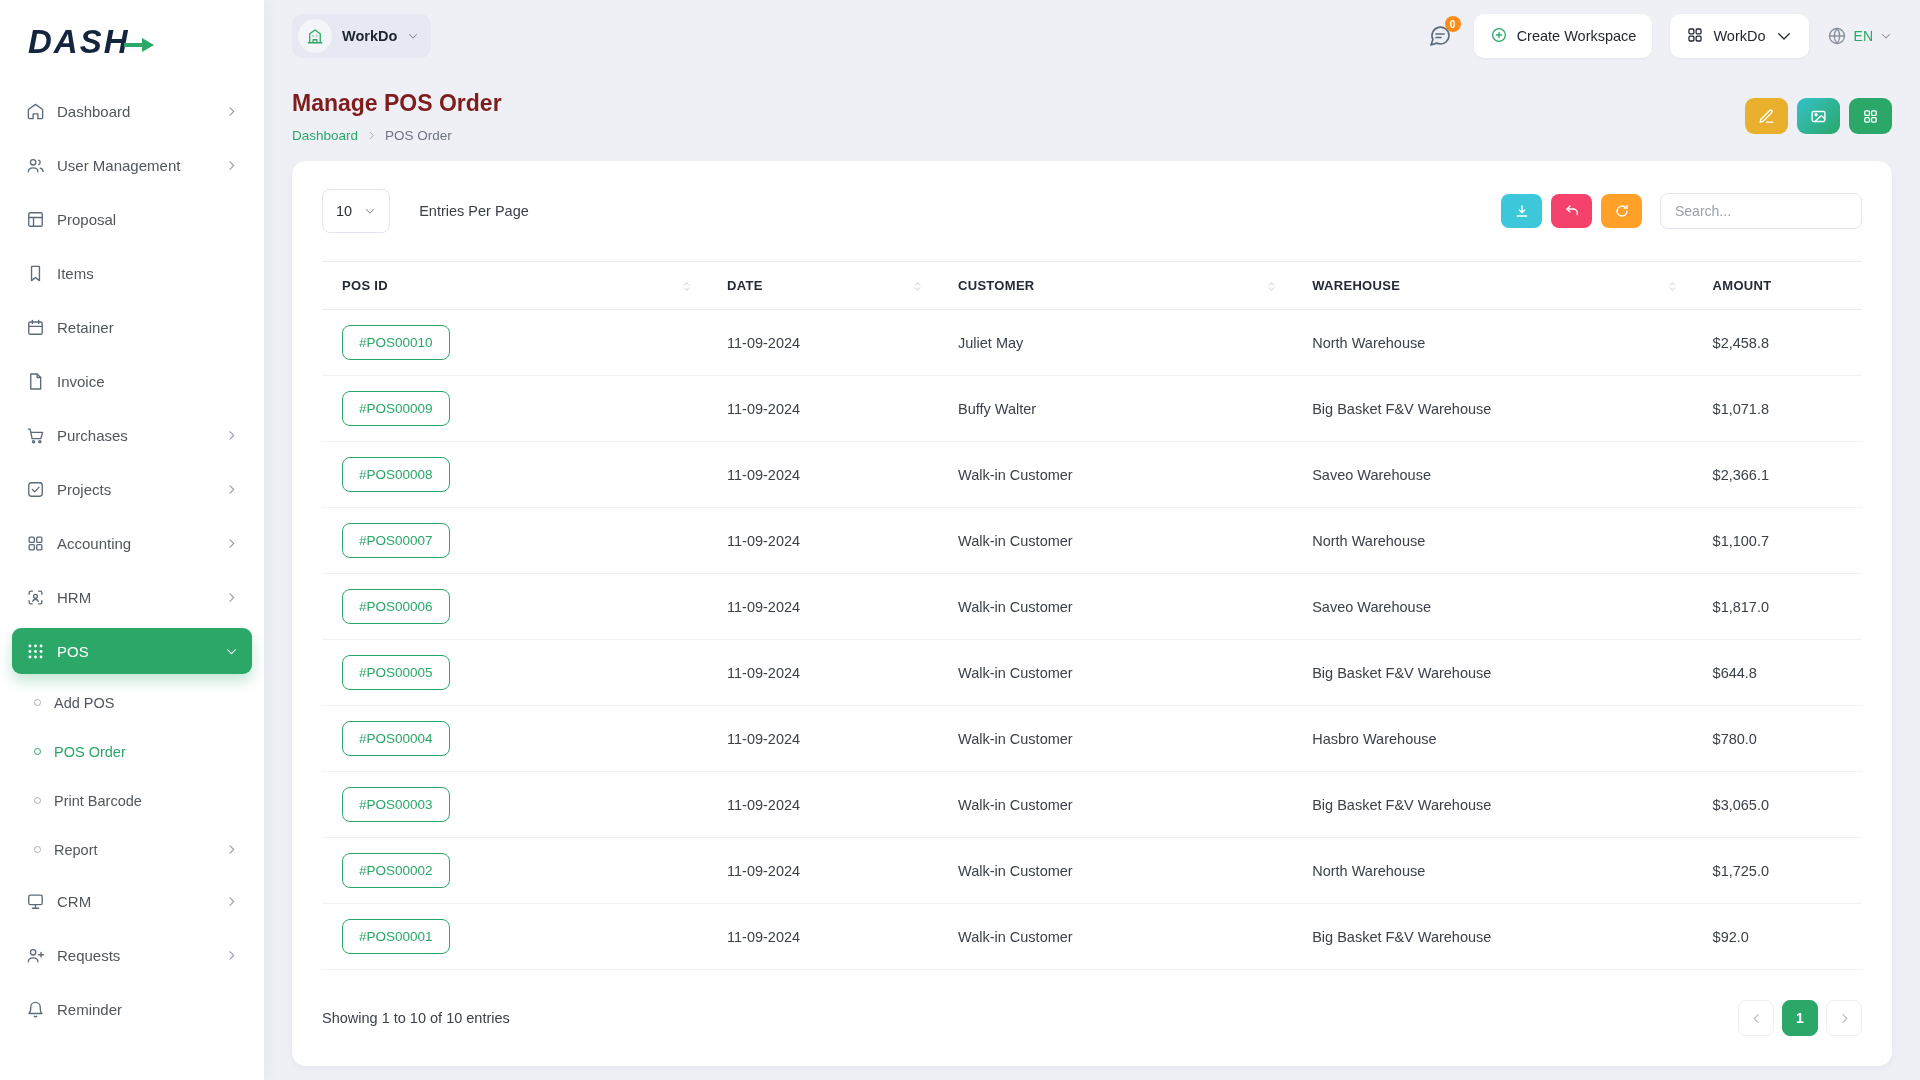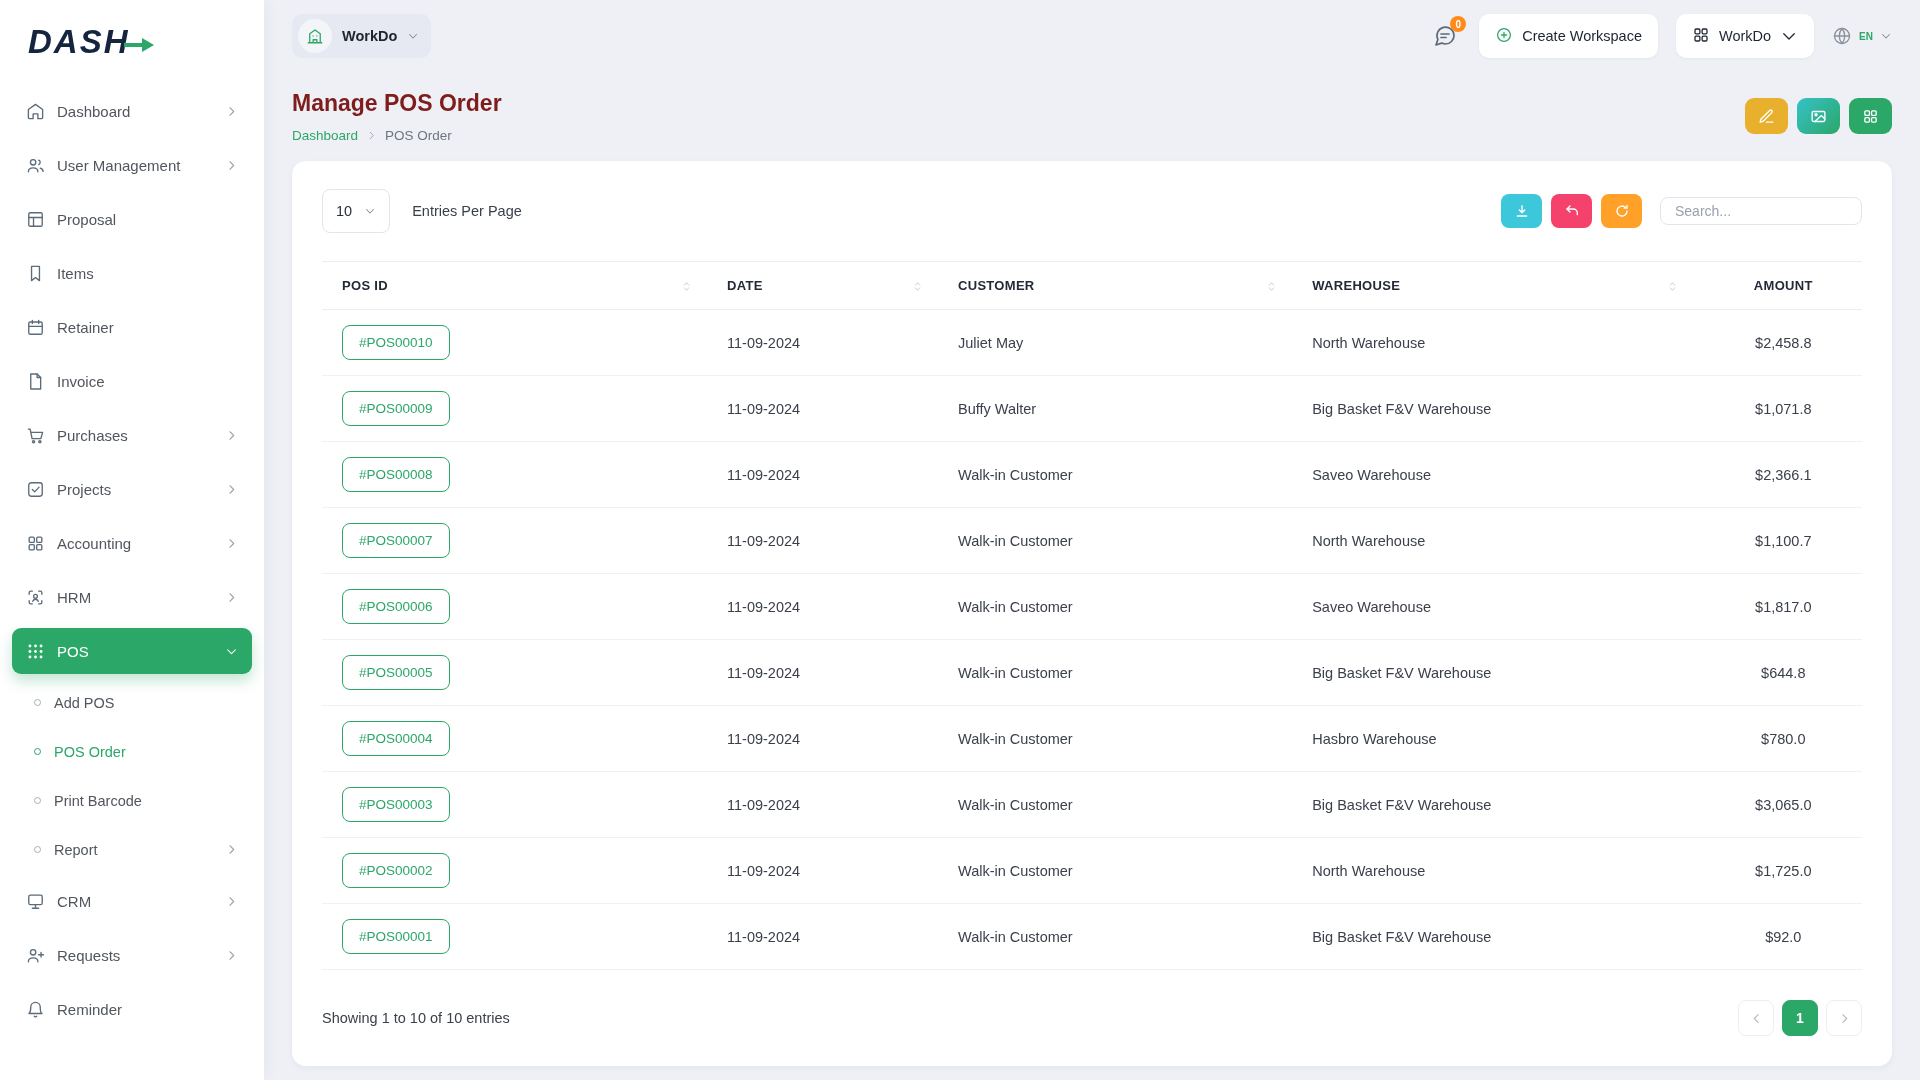--- a/index.html
+++ b/index.html
@@ -67,21 +67,21 @@
   .btn-pill {
     background:#fff; border-radius:10px; height:44px; display:flex; align-items:center; gap:9px;
     padding:0 16px; font-size:14.5px; font-weight:500; color:#1e2430; cursor:pointer;
     box-shadow:0 1px 3px rgba(25,35,60,.05);
   }
   .btn-pill svg { width:18px; height:18px; stroke:#1e2430; fill:none; stroke-width:1.7; stroke-linecap:round; stroke-linejoin:round; }
   .btn-pill .green-ic svg { stroke:#2ba768; }
   .lang-btn { display:flex; align-items:center; gap:7px; cursor:pointer; }
   .lang-btn .globe { display:inline-flex; color:#8b919c; }
   .lang-btn .globe svg { width:20px; height:20px; stroke:currentColor; fill:none; stroke-width:1.6; stroke-linecap:round; stroke-linejoin:round; }
-  .lang-label { font-size:10px; font-weight:700; color:#2ba768; }
+  .lang-label { font-size:14px; font-weight:400; color:#2ba768; }
 
   
   .content { flex:1; padding:10px 28px 0; min-width:0; }
   .page-head { display:flex; justify-content:space-between; align-items:flex-start; margin:8px 0 18px; }
   .page-title { font-size:23px; font-weight:700; color:#7f1d1d; }
   .breadcrumb { display:flex; align-items:center; gap:8px; margin-top:11px; font-size:13.5px; }
   .crumb-link { color:#2ba768; cursor:pointer; text-decoration:none; }
   .crumb-sep { display:inline-flex; color:#9aa0ab; }
   .crumb-sep svg { width:11px; height:11px; stroke:currentColor; fill:none; stroke-width:2; stroke-linecap:round; stroke-linejoin:round; }
   .crumb-current { color:#6e7482; }
@@ -94,50 +94,50 @@
   .icon-btn.warn { background:#e9b02e; }
   .icon-btn.media { background:linear-gradient(135deg,#35c2c9,#2ba768); }
   .icon-btn.grid { background:#2ba768; }
 
   
   .card {
     background:#fff; border-radius:14px; padding:28px 30px 30px;
     box-shadow:0 2px 6px rgba(25,35,60,.05); min-height:900px;
   }
   .table-toolbar { display:flex; align-items:center; justify-content:space-between; margin-bottom:28px; }
-  .toolbar-left { display:flex; align-items:center; gap:22px; }
+  .toolbar-left { display:flex; align-items:center; gap:29px; }
   .entries-select {
     display:flex; align-items:center; gap:12px; border:1px solid #e2e5ee; border-radius:8px;
     padding:0 13px; height:44px; font-size:14.5px; color:#2a2f3a; cursor:pointer; background:#fff;
   }
   .entries-label { font-size:14.5px; color:#3a3f4a; }
   .toolbar-right { display:flex; align-items:center; gap:9px; }
   .tool-btn { width:41px; height:34px; border-radius:8px; display:flex; align-items:center; justify-content:center; cursor:pointer; }
   .tool-btn svg { width:16px; height:16px; stroke:#fff; fill:none; stroke-width:2; stroke-linecap:round; stroke-linejoin:round; }
   .tool-btn.dl { background:#3cc8da; }
   .tool-btn.undo { background:#f5426c; }
   .tool-btn.refresh { background:#ffa128; }
   .search-input {
-    width:202px; height:28px; border:1px solid #e2e5ee; border-radius:8px; padding:0 14px;
+    width:202px; height:36px; border:1px solid #e2e5ee; border-radius:8px; padding:0 14px;
     font-size:14px; color:#3a3f4a; outline:none; margin-left:9px; font-family:"Liberation Sans",sans-serif;
   }
   .search-input::placeholder { color:#9ba1ad; }
 
   
   table { width:100%; border-collapse:collapse; table-layout:fixed; }
   col.c1{width:25%} col.c2{width:15%} col.c3{width:23%} col.c4{width:26%} col.c5{width:11%}
   thead th {
     border-top:1px solid #ebedf3; border-bottom:1px solid #ebedf3;
     padding:16px 14px 16px 20px; text-align:left; font-size:13px; font-weight:700;
     color:#232a36; letter-spacing:.3px; cursor:pointer;
   }
   .th-in { display:flex; align-items:flex-end; justify-content:space-between; gap:6px; }
   .sort-ic { display:inline-flex; color:#c7cbd5; }
   .sort-ic svg { width:13px; height:13px; stroke:currentColor; fill:none; stroke-width:1.8; stroke-linecap:round; stroke-linejoin:round; }
-  th.num, td.num { text-align:center; padding-right:8px; }
+  th.num, td.num { text-align:left; padding-right:8px; }
   tbody td { height:66px; padding:0 14px 0 20px; font-size:14.5px; color:#3b404b; border-bottom:1px solid #eef0f5; }
   .pos-pill {
     display:inline-block; padding:9px 16px; border:1px solid #2ba768; color:#2ba768;
     background:#fff; border-radius:8px; font-size:13.5px; font-weight:500; cursor:pointer;
   }
 
   
   .table-footer { display:flex; align-items:center; justify-content:space-between; margin-top:30px; }
   .summary { font-size:14.5px; color:#3b404b; }
   .pagination { display:flex; align-items:center; gap:8px; }

